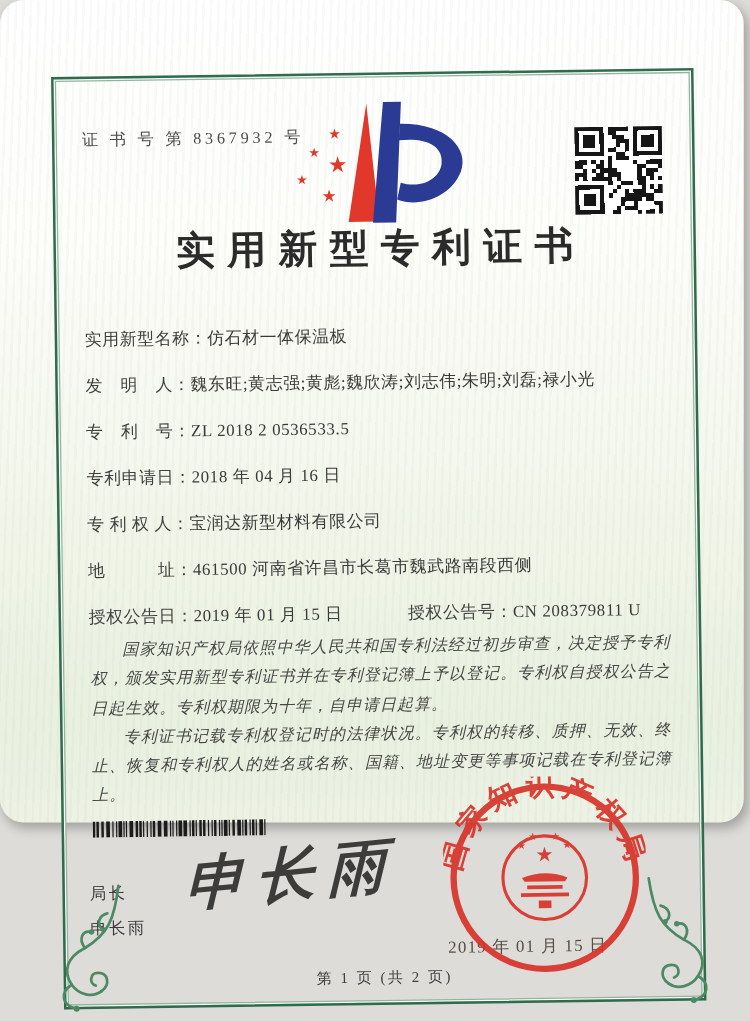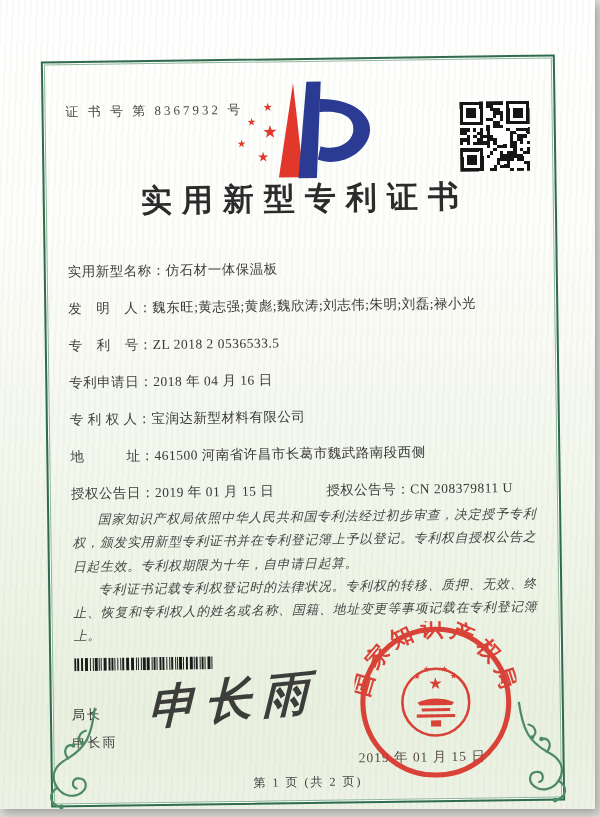--- a/index.html
+++ b/index.html
@@ -2,25 +2,26 @@
 <html><head>
 <meta charset="utf-8">
 <style>
   html,body{margin:0;padding:0;}
   body{
     width:600px;height:817px;position:relative;overflow:hidden;
     background:#dddcd8;
     font-family:"Liberation Serif","DejaVu Serif",serif;
   }
   .paper{
-    position:absolute;left:0;top:0;width:595px;height:809px;
+    position:absolute;left:0;top:0;width:595px;height:658px;
     background:
       repeating-linear-gradient(92deg, rgba(130,170,130,0.055) 0 2px, rgba(255,255,255,0) 2px 6px),
       linear-gradient(180deg,#ffffff 0%,#fdfdfa 28%,#f3f7ec 58%,#e9f0df 88%,#edf2e5 100%);
     box-shadow:3px 4px 9px rgba(0,0,0,.28);
+    border-radius:19px;
   }
   .frame{
     position:absolute;left:46px;top:58px;width:510px;height:742px;
     border:2px solid #2f6b4c;
     box-shadow: inset 0 0 0 1px #ffffff, inset 0 0 0 2px #8fb69c;
     transform:rotate(-0.8deg);
     transform-origin:50% 50%;
   }
   .certno{
     position:absolute;left:22px;top:40px;

